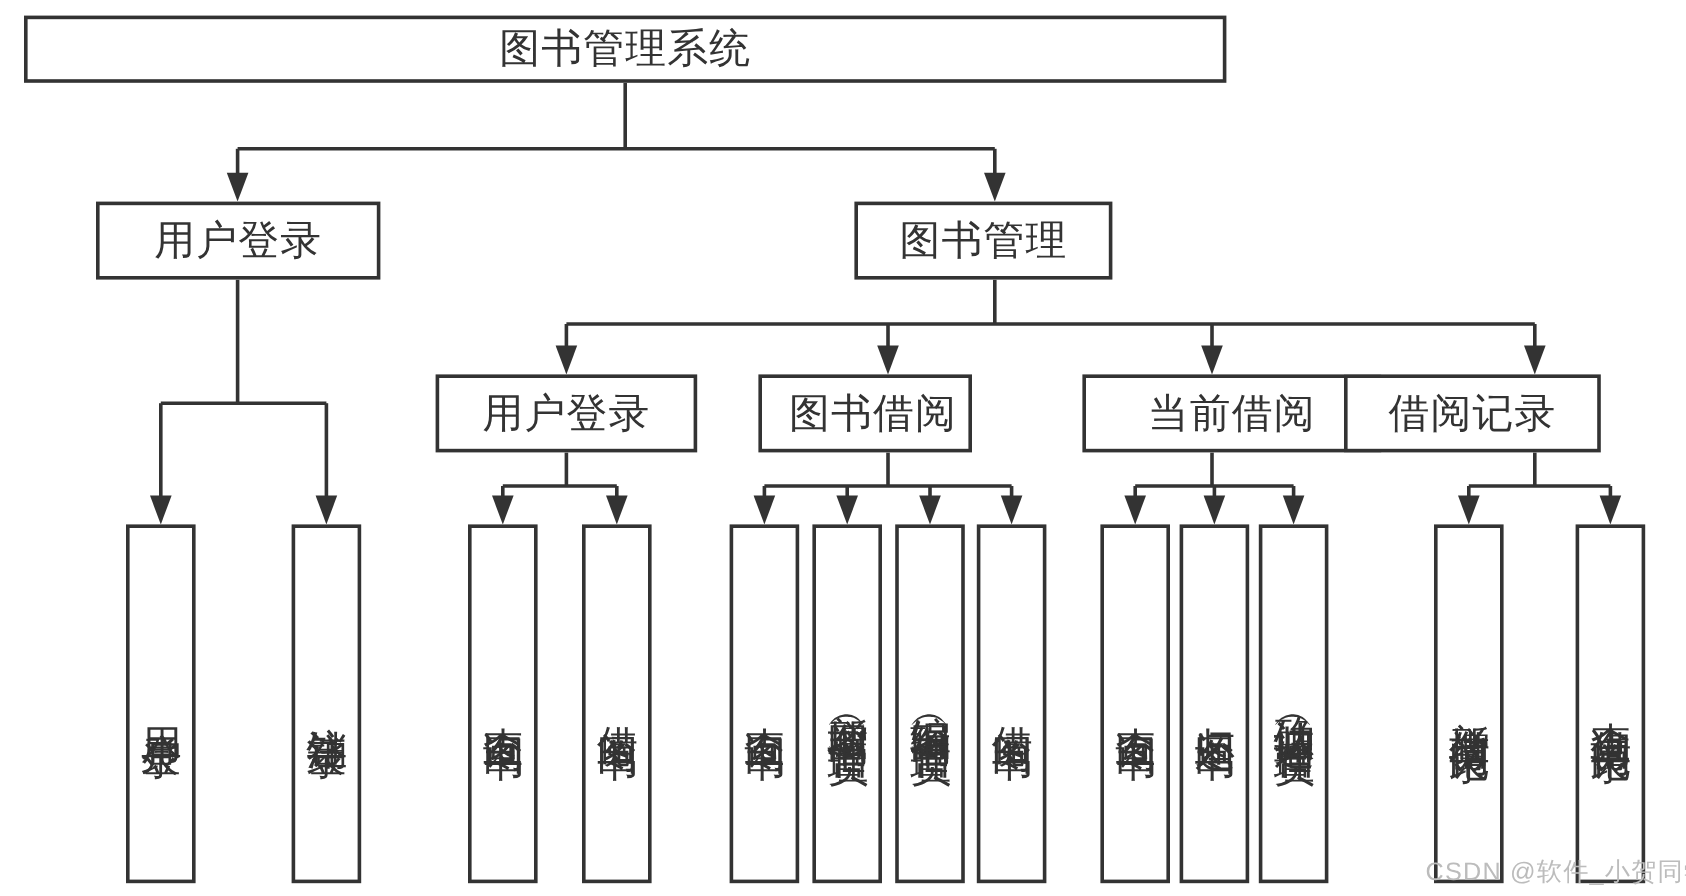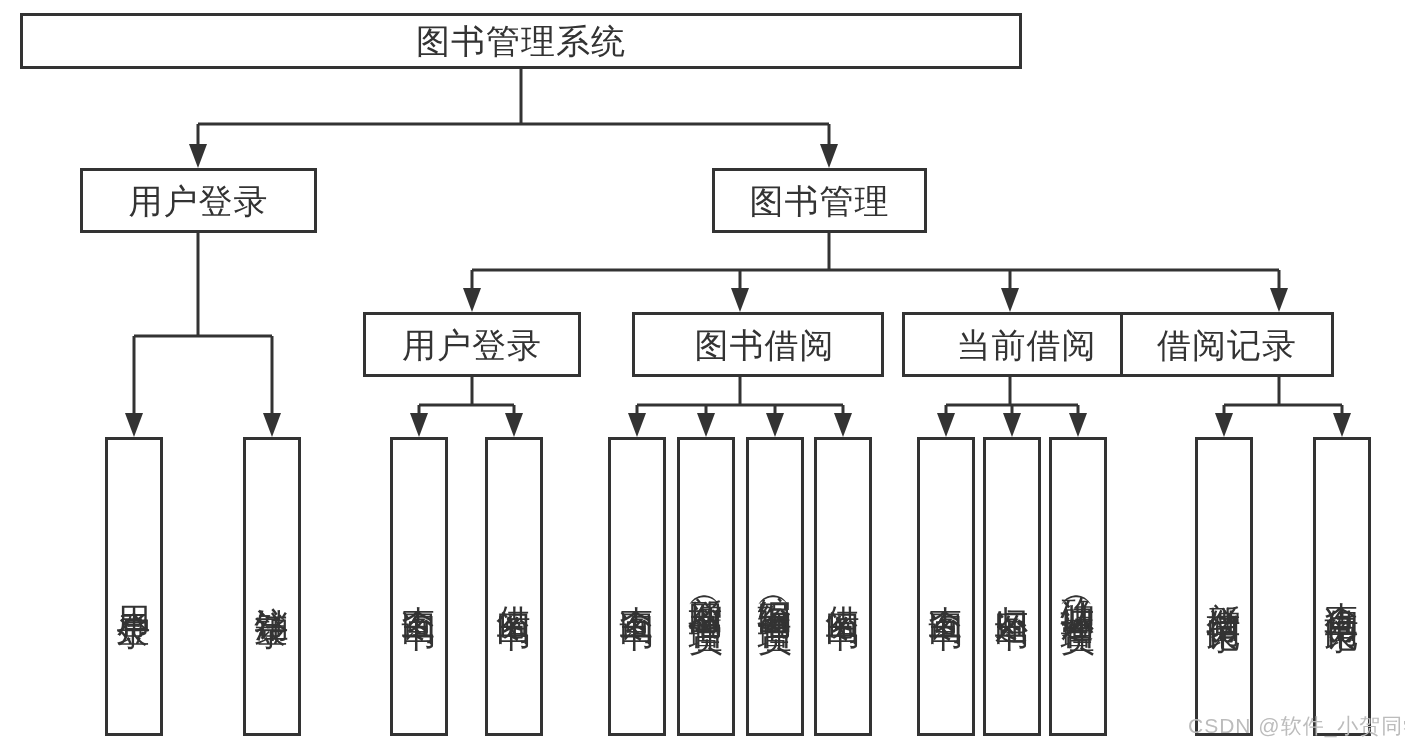--- a/index.html
+++ b/index.html
@@ -118,21 +118,21 @@
       </div>
       <div class="node" style="left: 80px; top: 168px; width: 237px; height: 65px;">
         <span>用户登录</span>
       </div>
       <div class="node" style="left: 712px; top: 168px; width: 215px; height: 65px;">
         <span>图书管理</span>
       </div>
       <div class="node" style="left: 363px; top: 312px; width: 218px; height: 65px;">
         <span>用户登录</span>
       </div>
-      <div class="node" style="left: 632px; top: 312px; width: 252px; height: 65px; padding-left: 13px;">
+      <div class="node" style="left: 632px; top: 312px; width: 178px; height: 65px; padding-left: 13px;">
         <span>图书借阅</span>
       </div>
       <div class="node" style="left: 902px; top: 312px; width: 249px; height: 65px;">
         <span>当前借阅</span>
       </div>
       <div class="node" style="left: 1120px; top: 312px; width: 214px; height: 65px;">
         <span>借阅记录</span>
       </div>
       <div class="node vertical" style="left: 105px; top: 437px; width: 58px; height: 299px;">
         <span>用户登录</span>

